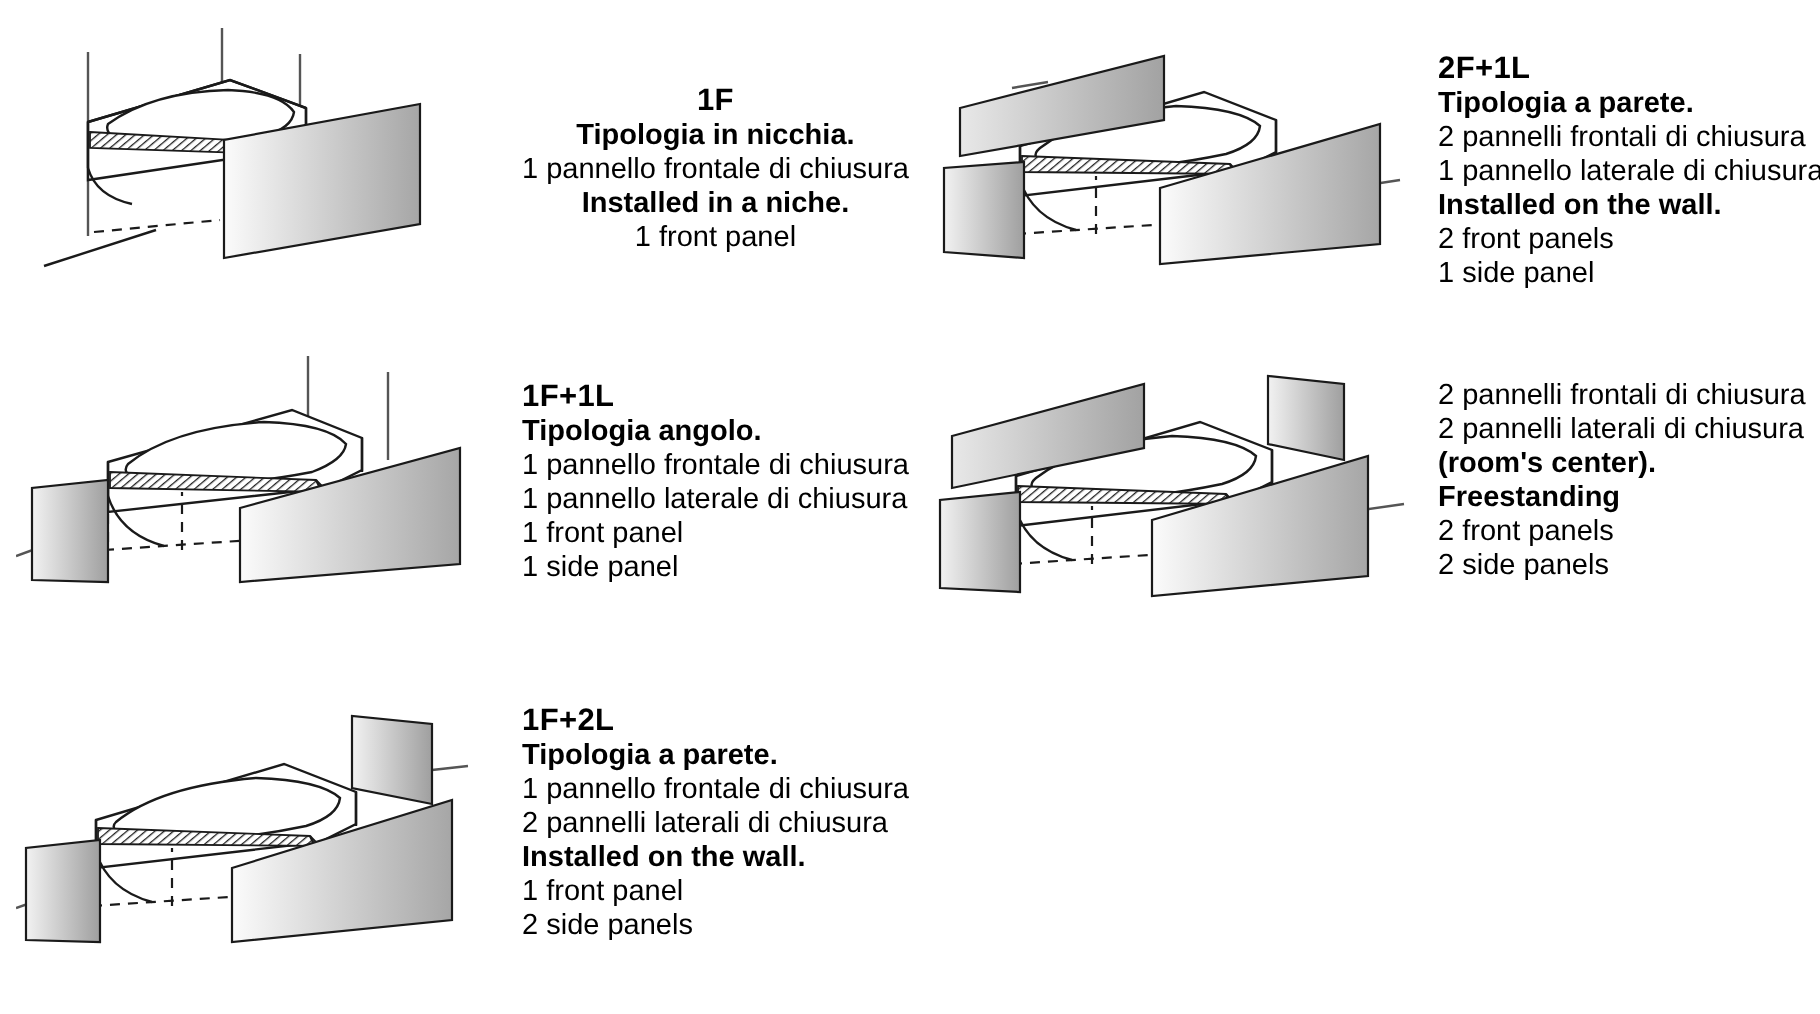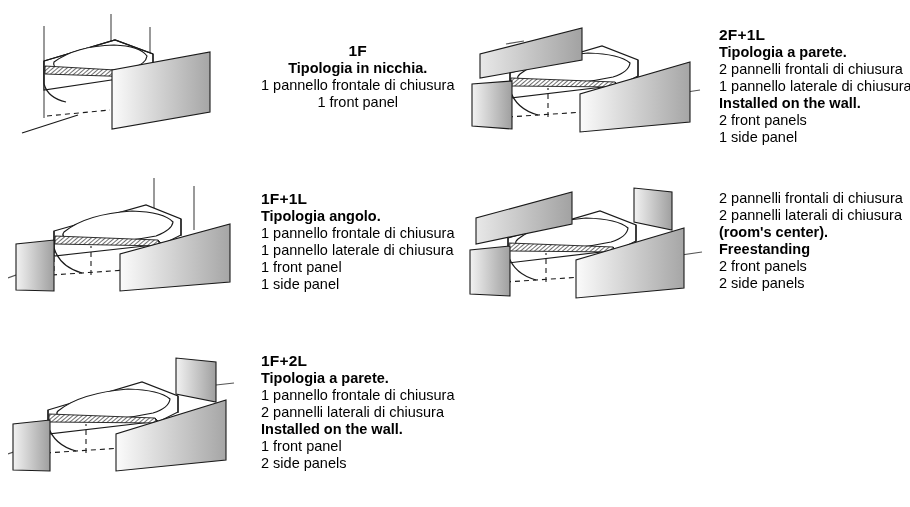--- a/index.html
+++ b/index.html
@@ -99,20 +99,21 @@
     <g>
       <path d="M98 115 L98 56 L196 38 L196 98 Z" fill="url(#pg)" stroke="#1a1a1a" stroke-width="1.1"></path>
     </g>
   </svg>
 </div>
 
 <div class="caption" id="cap-1f">
   <div class="code">1F</div>
   <div class="bold">Tipologia in nicchia.</div>
   <div class="plain">1 pannello frontale di chiusura</div>
+  <div class="bold">Installed in a niche.</div>
   <div class="plain">1 front panel</div>
 </div>
 
 <div class="figure" id="fig-1f1l">
   <svg width="252" height="145" viewBox="0 0 252 145">
     <g fill="none" stroke="#1a1a1a" stroke-width="1.2">
 
       <line x1="146" y1="0" x2="146" y2="30" stroke="#555"></line>
       <line x1="186" y1="8" x2="186" y2="52" stroke="#555"></line>
       <line x1="0" y1="100" x2="22" y2="92" stroke="#555"></line>

